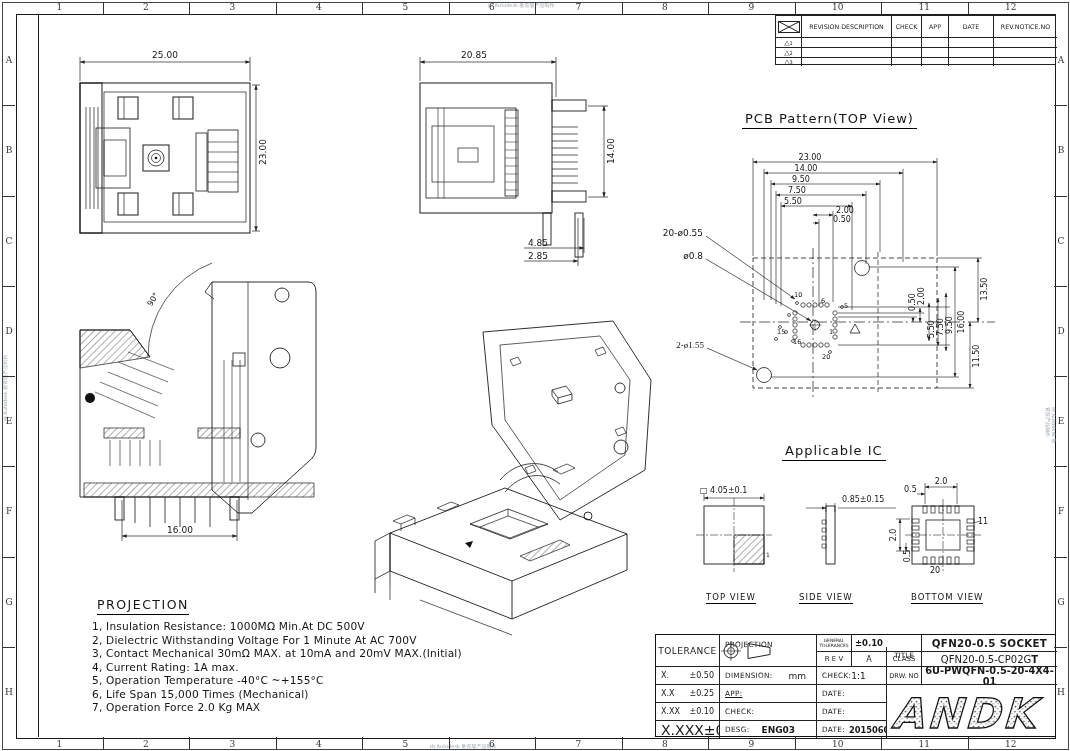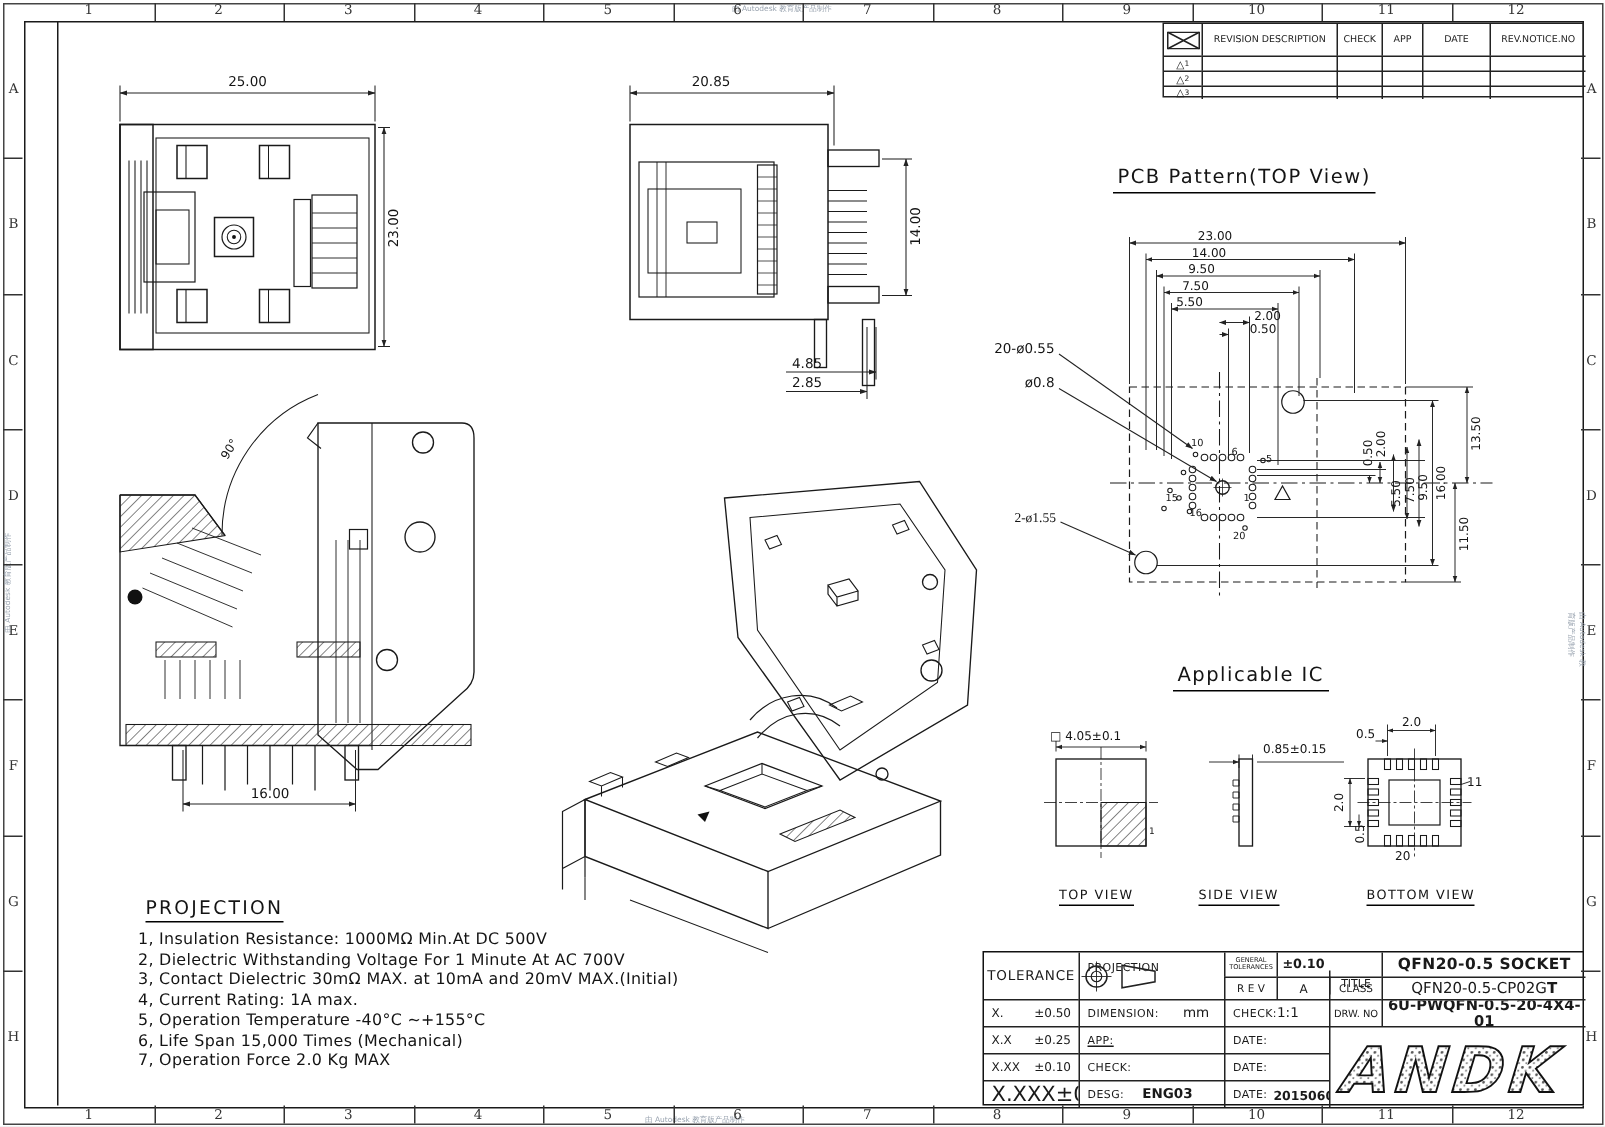--- a/index.html
+++ b/index.html
@@ -371,21 +371,21 @@
   <span class="lb d8 v" style="left:893px;top:535px;">2.0</span>
   <span class="lb d8 v" style="left:907px;top:556px;">0.5</span>
   <span class="lb d8" style="left:978px;top:517px;">11</span>
   <span class="lb d8" style="left:930px;top:566px;">20</span>
   <span class="lb cap" style="left:911px;top:592px;">BOTTOM VIEW</span>
 
   <div>
     <span class="lb perf-title" style="left:97px;top:597px;">PROJECTION</span>
     <span class="lb perf-item" style="left:92px;top:620px;">1, Insulation Resistance: 1000MΩ Min.At DC 500V</span>
     <span class="lb perf-item" style="left:92px;top:634px;">2, Dielectric Withstanding Voltage For 1 Minute At AC 700V</span>
-    <span class="lb perf-item" style="left:92px;top:647px;">3, Contact Dielectric 30mΩ MAX. at 10mA and 20mV MAX.(Initial)</span>
+    <span class="lb perf-item" style="left:92px;top:647px;">3, Contact Mechanical 30mΩ MAX. at 10mA and 20mV MAX.(Initial)</span>
     <span class="lb perf-item" style="left:92px;top:661px;">4, Current Rating: 1A max.</span>
     <span class="lb perf-item" style="left:92px;top:674px;">5, Operation Temperature -40°C ~+155°C</span>
     <span class="lb perf-item" style="left:92px;top:688px;">6, Life Span 15,000 Times (Mechanical)</span>
     <span class="lb perf-item" style="left:92px;top:701px;">7, Operation Force 2.0 Kg MAX</span>
   </div>
 
   <div id="rev-table">
     <div class="rv" style="left:0;top:0;width:25px;height:21px;">
       <svg width="22" height="12" viewBox="0 0 22 12" style="position:static;">
         <rect x="0.5" y="0.5" width="21" height="11" fill="none" stroke="#222" stroke-width="1"></rect>

